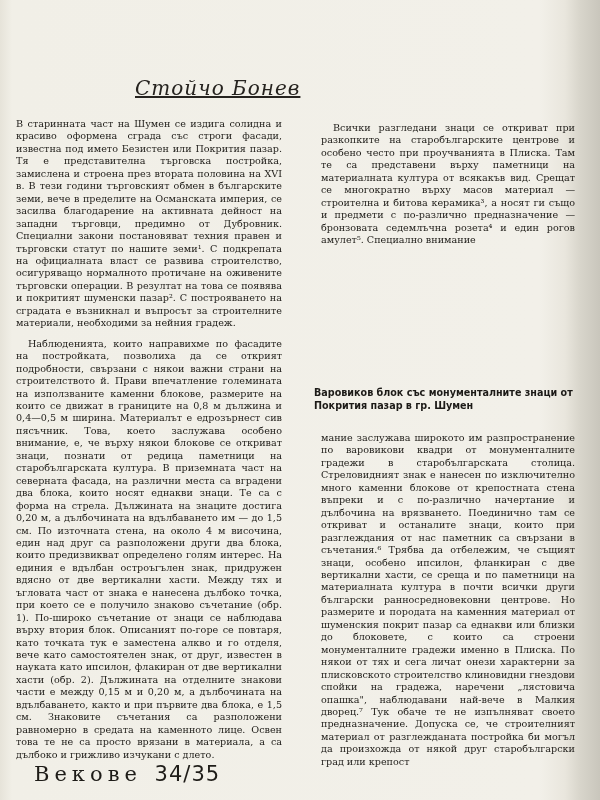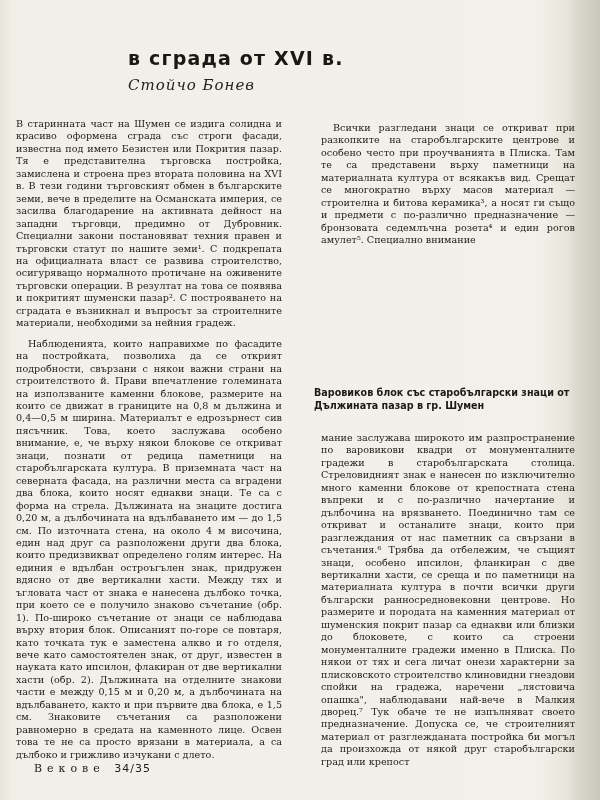--- a/index.html
+++ b/index.html
@@ -13,23 +13,23 @@
     position: absolute; left: 0; top: 0; width: 600px; height: 800px;
     background: linear-gradient(to right, #e6e3d9 0px, #f1efe7 12px, #f2f0e9 540px, #e9e6dd 565px, #d8d5cb 580px, #c9c6bc 600px);
   }
   .title {
     position: absolute; left: 128px; top: 18px; width: 420px;
     font-family: "DejaVu Sans", sans-serif; font-weight: bold;
     font-size: 19px; line-height: 27px; letter-spacing: 1.2px; color: #1a1815;
     margin: 0;
   }
   .author {
-    position: absolute; left: 128px; top: 76px;
+    position: absolute; left: 135px; top: 76px;
     font-family: "DejaVu Serif", serif; font-style: italic;
-    font-size: 15px; letter-spacing: 1px; color: #26231f;
+    font-size: 20px; letter-spacing: 1px; color: #26231f; text-decoration: underline;
   }
   .col {
     position: absolute; top: 110px;
     font-size: 9.6px; line-height: 12.45px; text-align: justify;
     font-family: "DejaVu Serif", serif; color: #1e1c18;
   }
   .col p { margin: 8px; text-indent: 12px; }
   .col p.first { text-indent: 0; }
   .col-left { left: 8px; width: 282px; }
   .col-right-top { left: 313px; top: 114px; width: 270px; }
@@ -52,48 +52,47 @@
     font-family: "DejaVu Sans", sans-serif; font-size: 52px; color: #2f2c28;
     letter-spacing: 4px; transform: scaleX(0.85);
   }
   .caption {
     position: absolute; left: 314px; top: 386px; width: 280px;
     font-family: "DejaVu Sans", sans-serif; font-weight: bold;
     font-size: 9.6px; line-height: 13px; color: #1c1a17;
   }
   .footer {
     position: absolute; left: 34px; top: 762px;
-    font-family: "DejaVu Sans", sans-serif; font-size: 11px; color: #1e1c18;
+    font-family: "DejaVu Sans", sans-serif; font-size: 21px; color: #1e1c18;
   }
   .footer .name { letter-spacing: 5px; font-family: "DejaVu Serif", serif; }
   .footer .issue { margin-left: 6px; letter-spacing: 1px; }
 </style>
 </head>
 <body>
 
 <div class="page">
 
   <h1 class="title">
     <br>
-    <span>в сграда от XVI в.</span>
   </h1>
 
   <div class="author">Стойчо Бонев</div>
 
   <div class="col col-left">
     <p class="first">В старинната част на Шумен се издига солидна и красиво оформена сграда със строги фасади, известна под името Безистен или Покрития пазар. Тя е представителна търговска постройка, замислена и строена през втората половина на XVI в. В тези години търговският обмен в българските земи, вече в пределите на Османската империя, се засилва благодарение на активната дейност на западни търговци, предимно от Дубровник. Специални закони постановяват техния правен и търговски статут по нашите земи¹. С подкрепата на официалната власт се развива строителство, осигуряващо нормалното протичане на оживените търговски операции. В резултат на това се появява и покритият шуменски пазар². С построяването на сградата е възникнал и въпросът за строителните материали, необходими за нейния градеж.</p>
     <p>Наблюденията, които направихме по фасадите на постройката, позволиха да се открият подробности, свързани с някои важни страни на строителството й. Прави впечатление големината на използваните каменни блокове, размерите на които се движат в границите на 0,8 м дължина и 0,4—0,5 м ширина. Материалът е едрозърнест сив пясъчник. Това, което заслужава особено внимание, е, че върху някои блокове се откриват знаци, познати от редица паметници на старобългарската култура. В приземната част на северната фасада, на различни места са вградени два блока, които носят еднакви знаци. Те са с форма на стрела. Дължината на знаците достига 0,20 м, а дълбочината на вдълбаването им — до 1,5 см. По източната стена, на около 4 м височина, един над друг са разположени други два блока, които предизвикват определено голям интерес. На единия е вдълбан остроъгълен знак, придружен вдясно от две вертикални хасти. Между тях и ъгловата част от знака е нанесена дълбоко точка, при което се е получило знаково съчетание (обр. 1). По-широко съчетание от знаци се наблюдава върху втория блок. Описаният по-горе се повтаря, като точката тук е заместена алкво и го отделя, вече като самостоятелен знак, от друг, известен в науката като ипсилон, флакиран от две вертикални хасти (обр. 2). Дължината на отделните знакови части е между 0,15 м и 0,20 м, а дълбочината на вдълбаването, както и при първите два блока, е 1,5 см. Знаковите съчетания са разположени равномерно в средата на каменното лице. Освен това те не са просто врязани в материала, а са дълбоко и грижливо изчукани с длето.</p>
   </div>
 
   <div class="col col-right-top">
     <p>Всички разгледани знаци се откриват при разкопките на старобългарските центрове и особено често при проучванията в Плиска. Там те са представени върху паметници на материалната култура от всякакъв вид. Срещат се многократно върху масов материал — строителна и битова керамика³, а носят ги също и предмети с по-различно предназначение — бронзовата седемлъчна розета⁴ и един рогов амулет⁵. Специално внимание</p>
   </div>
 
 
-  <div class="caption">Варовиков блок със старобългарски знаци от Дължината пазар в гр. Шумен</div>
+  <div class="caption">Варовиков блок със монументалните знаци от Покрития пазар в гр. Шумен</div>
 
   <div class="col col-right-bottom">
     <p class="first">мание заслужава широкото им разпространение по варовикови квадри от монументалните градежи в старобългарската столица. Стреловидният знак е нанесен по изключително много каменни блокове от крепостната стена въпреки и с по-различно начертание и дълбочина на врязването. Поединично там се откриват и останалите знаци, които при разглеждания от нас паметник са свързани в съчетания.⁶ Трябва да отбележим, че същият знаци, особено ипсилон, фланкиран с две вертикални хасти, се среща и по паметници на материалната култура в почти всички други български ранносредновековни центрове. Но размерите и породата на каменния материал от шуменския покрит пазар са еднакви или близки до блоковете, с които са строени монументалните градежи именно в Плиска. По някои от тях и сега личат онези характерни за плисковското строителство клиновидни гнездови спойки на градежа, наречени „лястовича опашка", наблюдавани най-вече в Малкия дворец.⁷ Тук обаче те не изпълняват своето предназначение. Допуска се, че строителният материал от разглежданата постройка би могъл да произхожда от някой друг старобългарски град или крепост</p>
   </div>
 
   <div class="footer">
     <span class="name">Векове</span>
     <span class="issue">34/35</span>
   </div>
 

